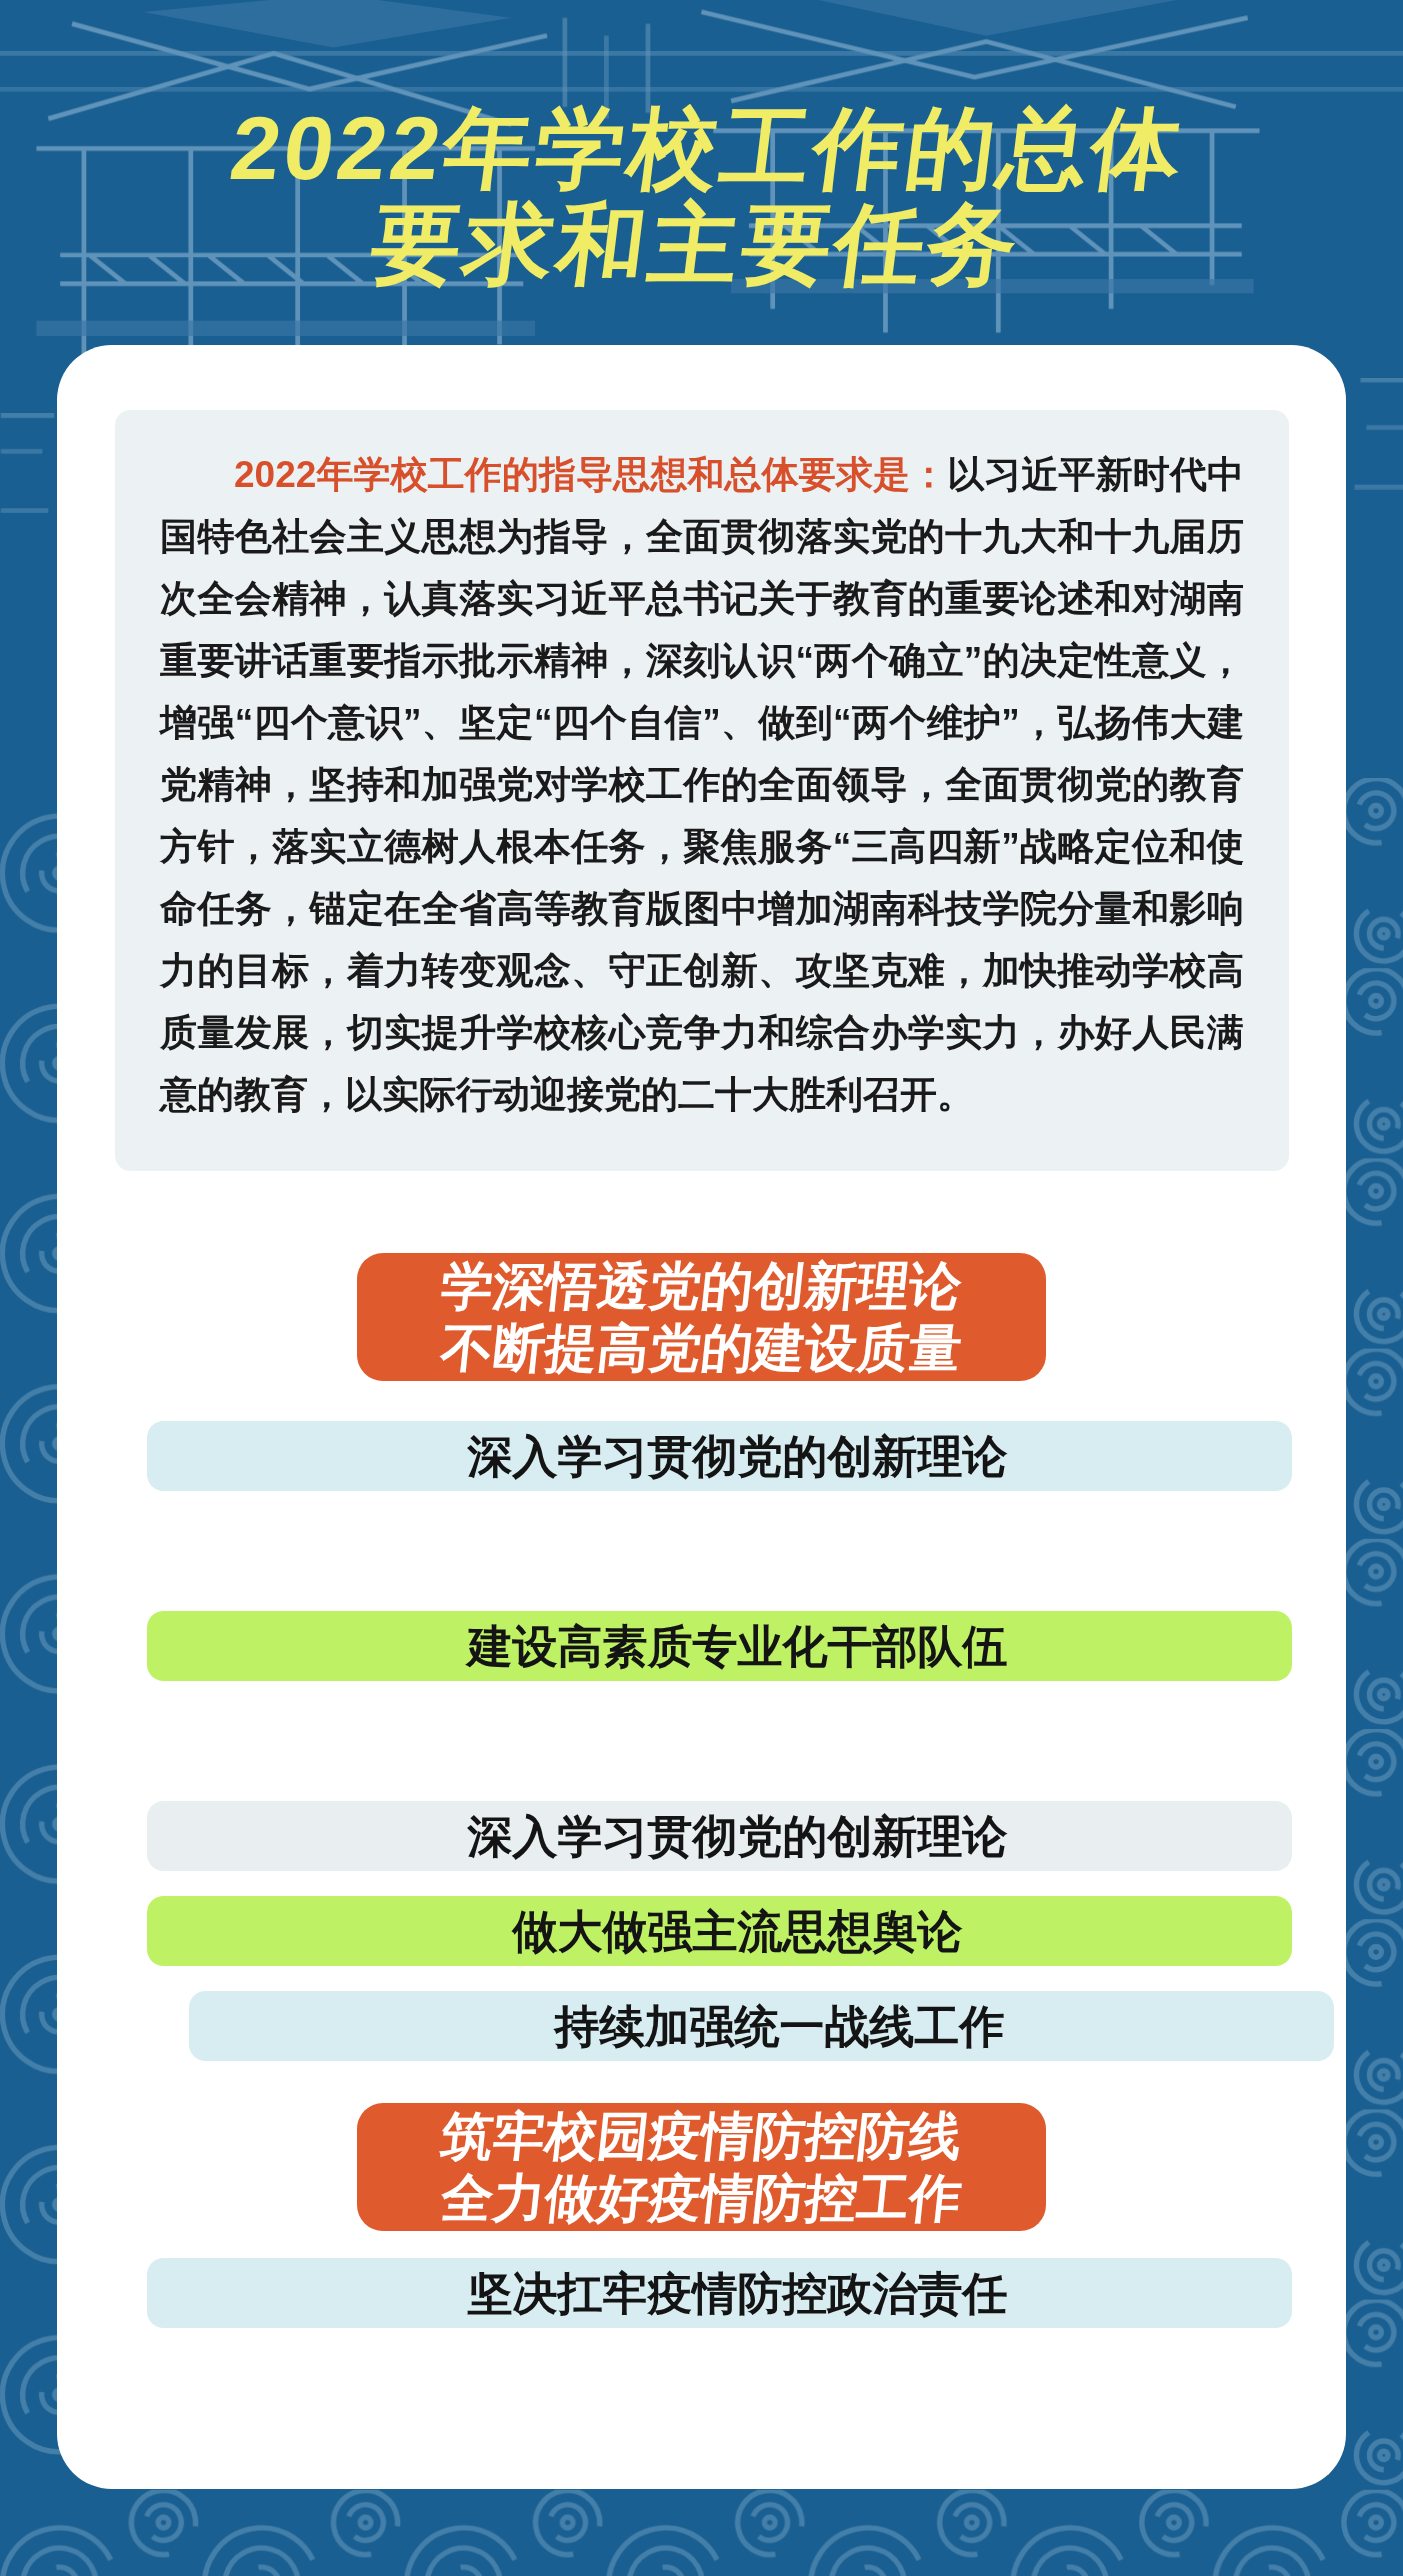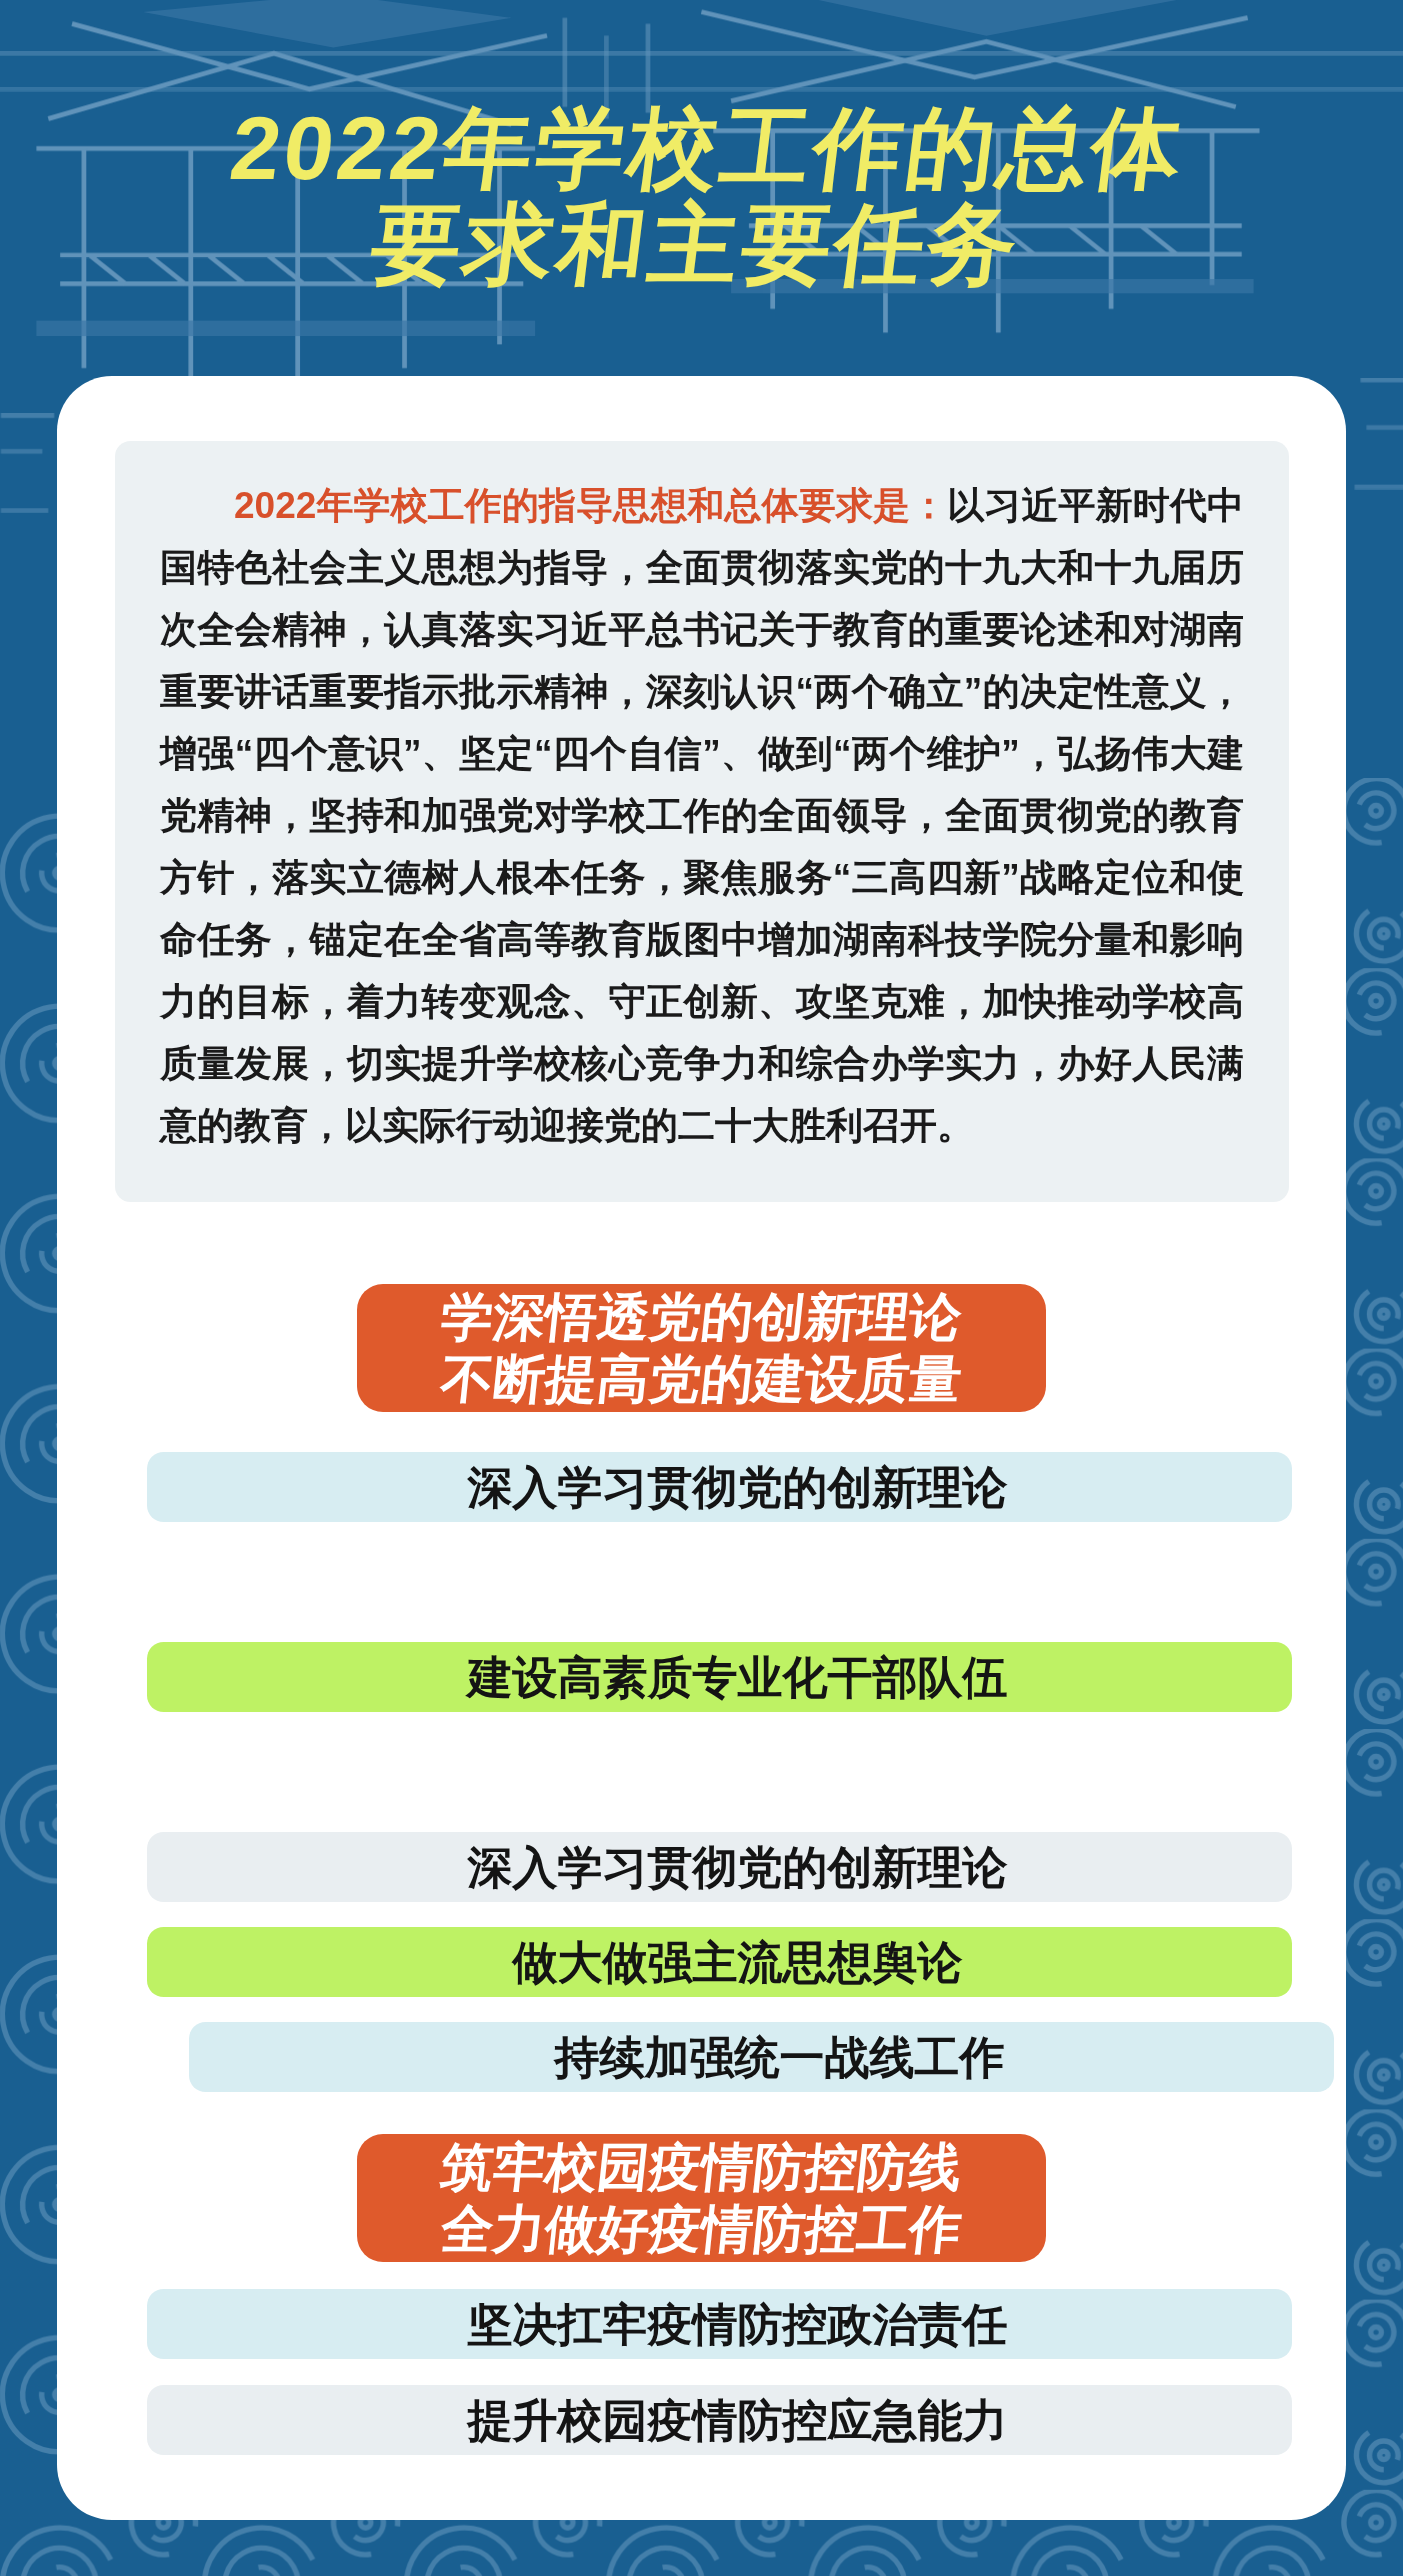--- a/index.html
+++ b/index.html
@@ -26,21 +26,21 @@
     font-size: 89px;
     font-weight: 800;
     line-height: 96px;
     letter-spacing: 3.6px;
     transform: skewX(-7deg);
     z-index: 3;
   }
 
   .card {
     position: absolute;
-    left: 57px; top: 376px;
+    left: 57px; top: 345px;
     width: 1289px; height: 2144px;
     background: #ffffff;
     border-radius: 55px;
     z-index: 2;
   }
 
   .intro-panel {
     position: absolute;
     left: 58px; top: 65px;
     width: 1174px; height: 761px;
@@ -207,17 +207,16 @@
     <div class="bar gray p5">深入学习贯彻党的创新理论</div>
     <div class="bar lavender p6">做大做强主流思想舆论</div>
     <div class="bar cyan p7">持续加强统一战线工作</div>
 
     <div class="banner b2">
       <div>筑牢校园疫情防控防线</div>
       <div>全力做好疫情防控工作</div>
     </div>
 
     <div class="bar cyan p8">坚决扛牢疫情防控政治责任</div>
-    <div class="bar gray p9">提升校园疫情防控应急能力</div>
 
   </div>
 </div>
 
 
 </body></html>

